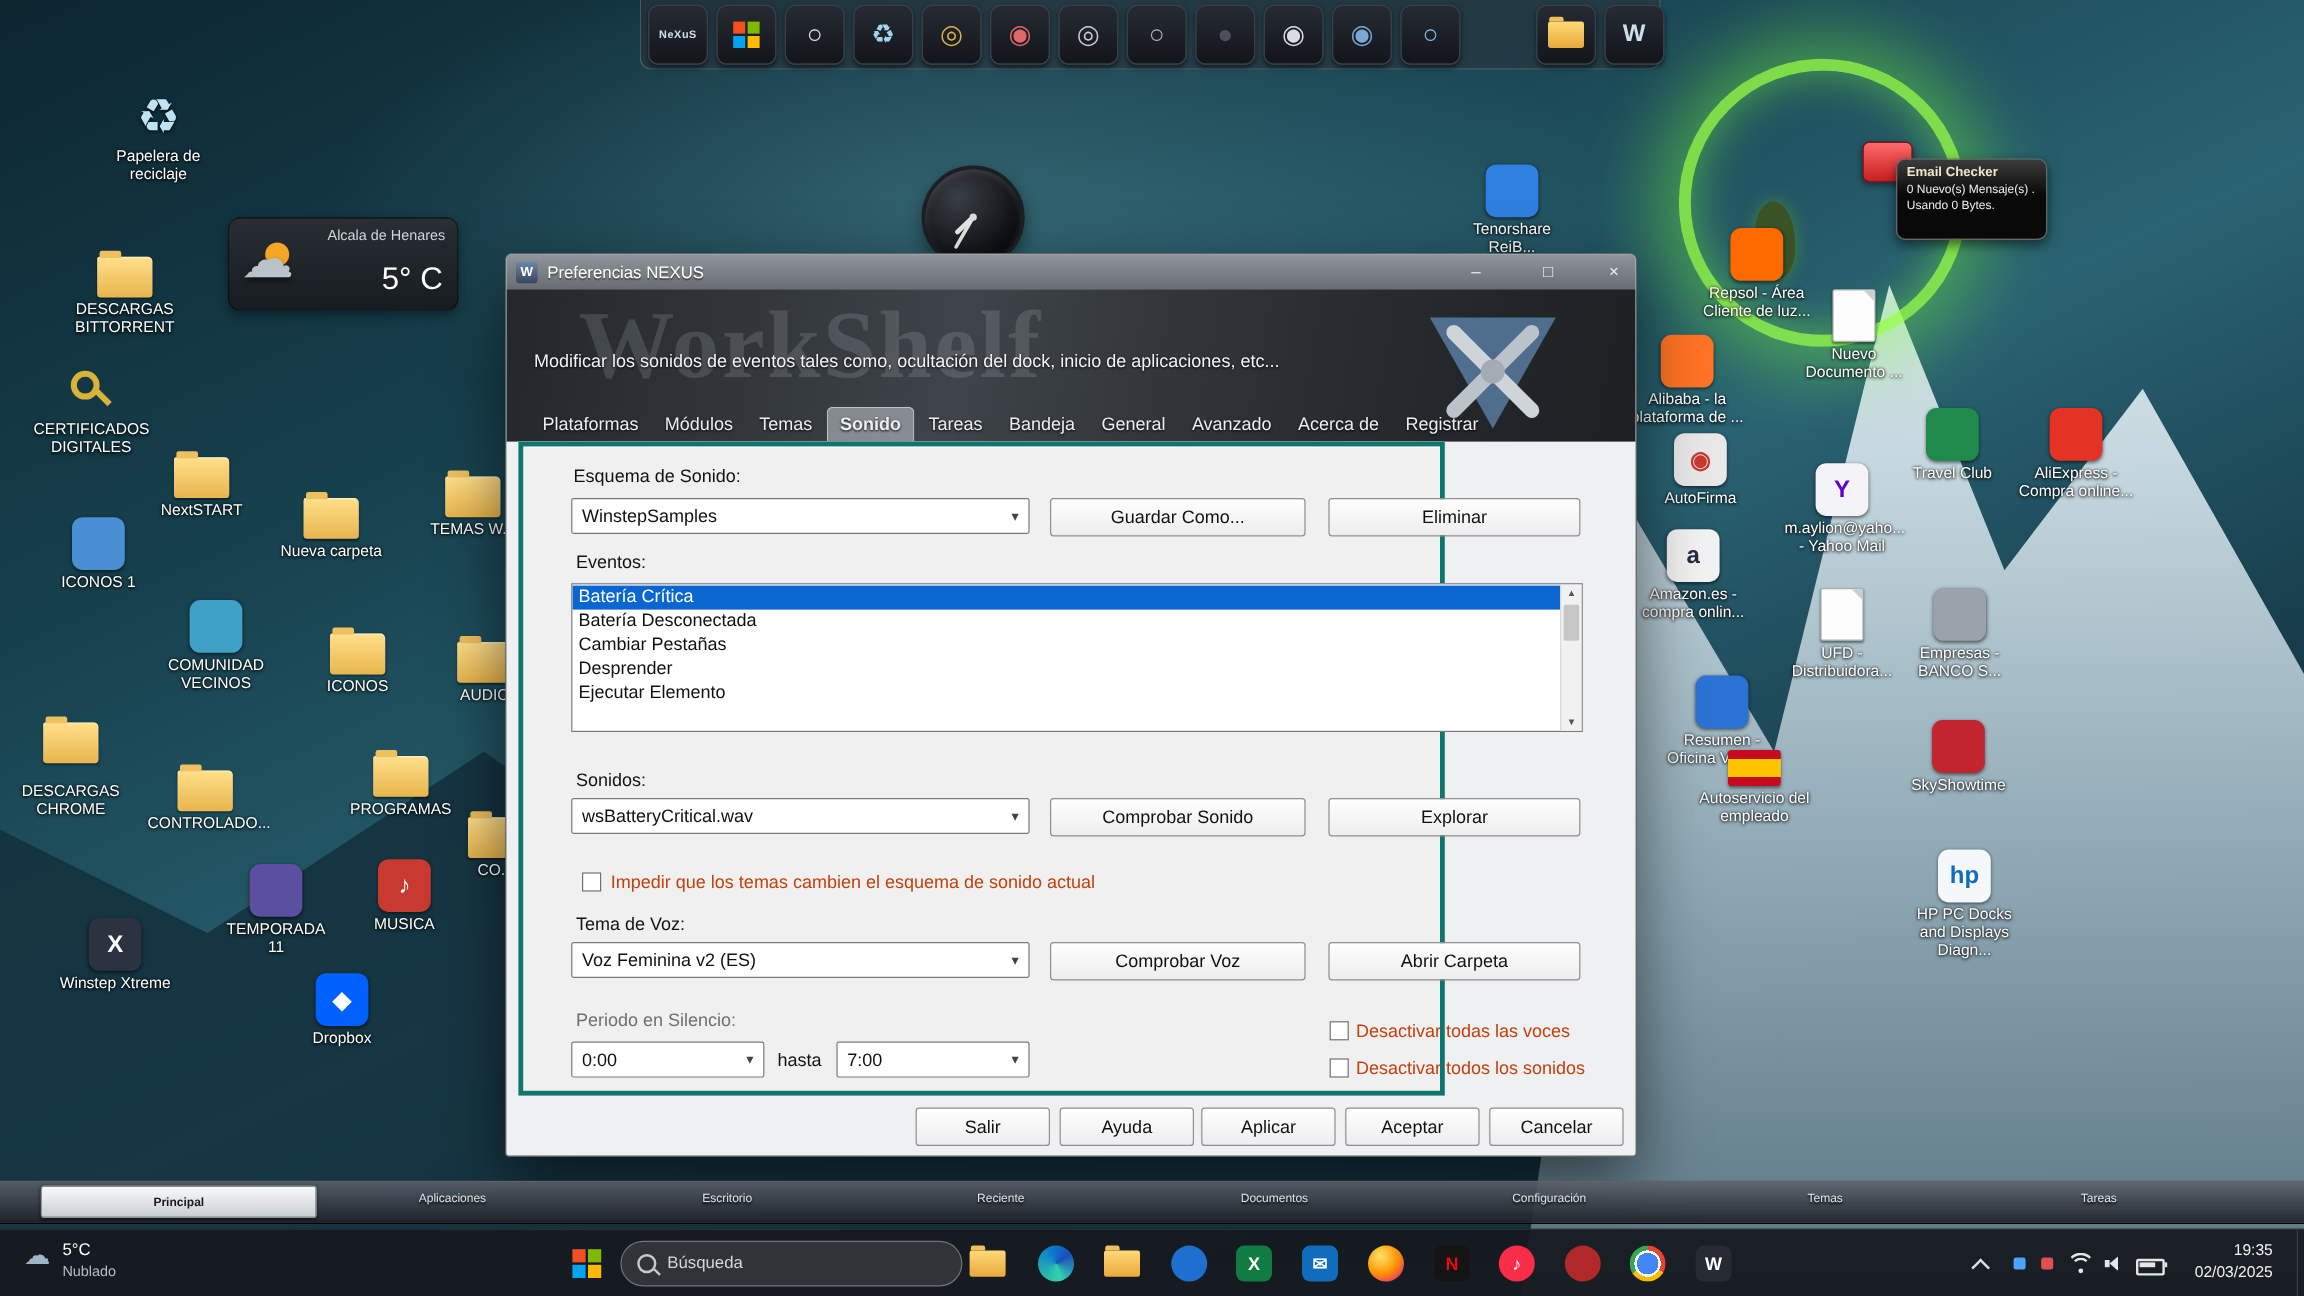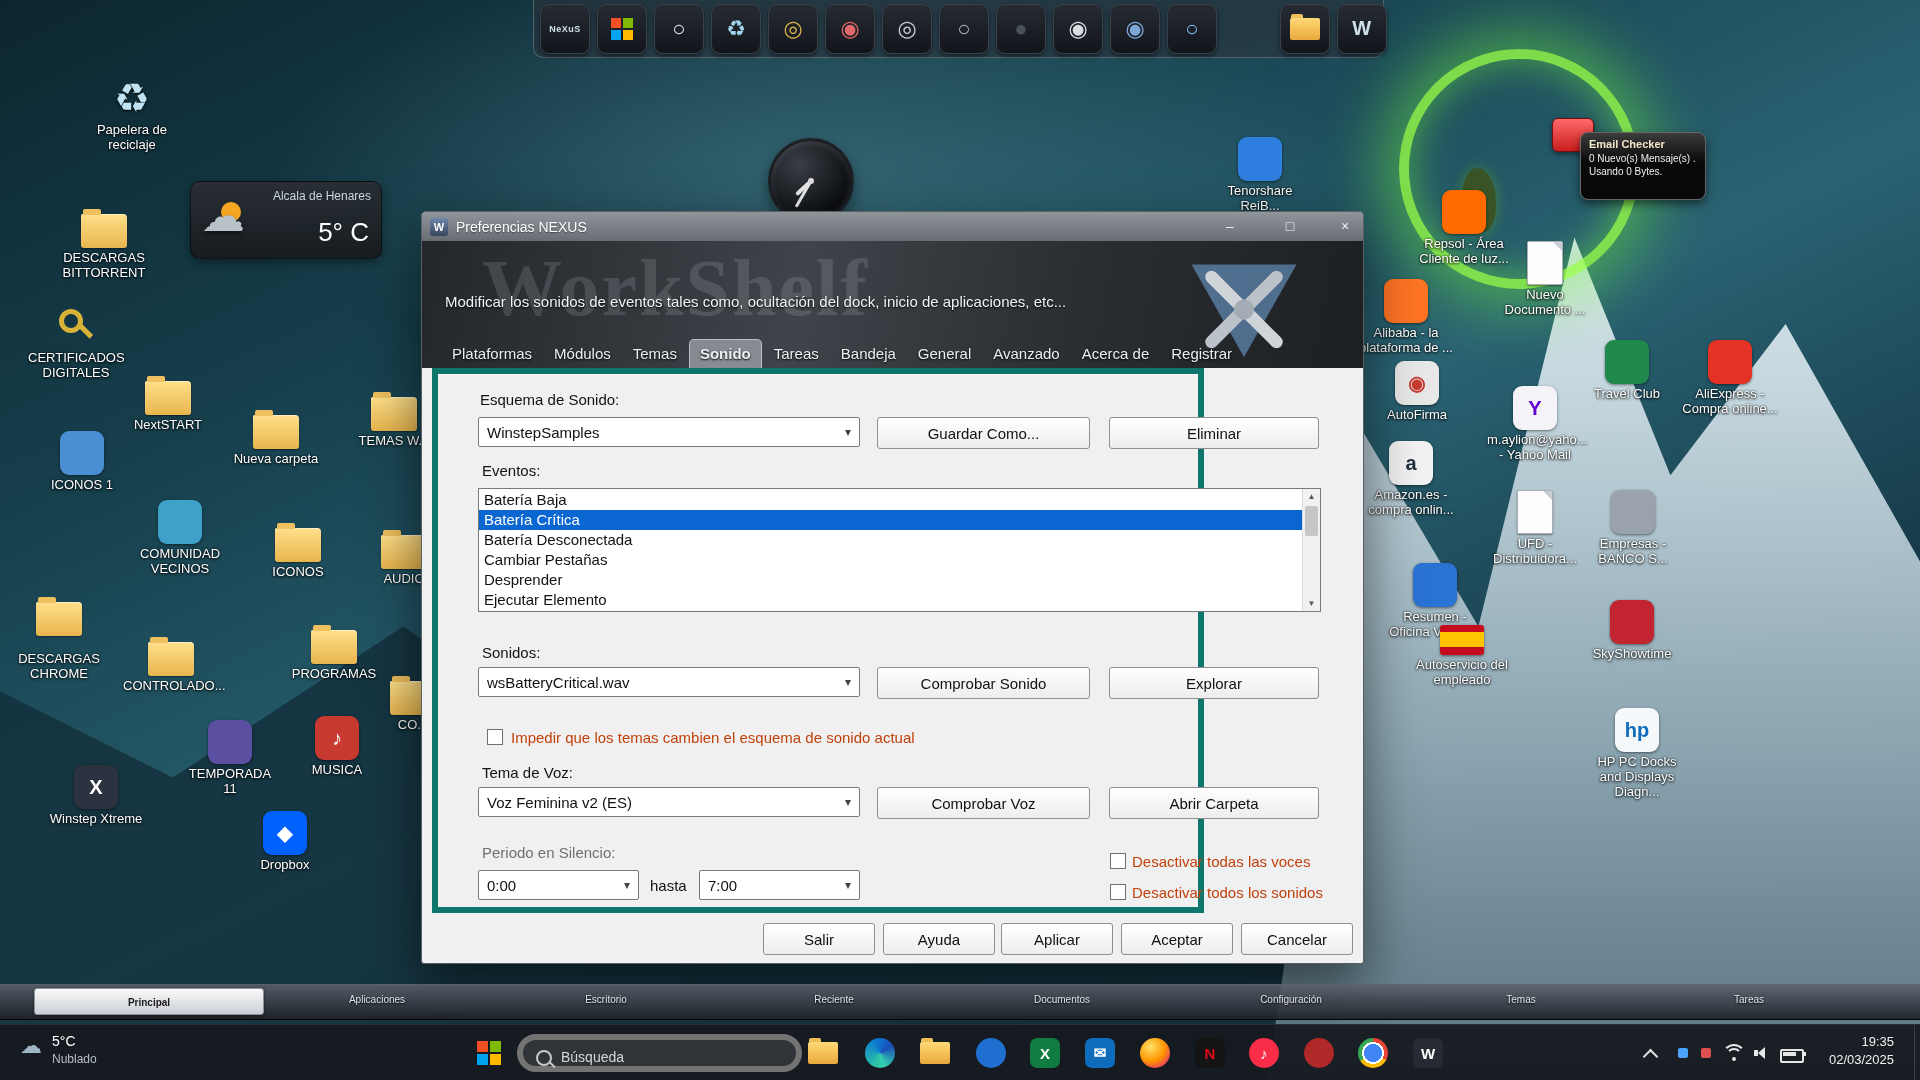--- a/index.html
+++ b/index.html
@@ -103,21 +103,21 @@
   .watermark{position:absolute;left:60px;top:2px;font-family:"Liberation Serif",serif;font-weight:bold;
       font-size:80px;color:rgba(220,226,232,.15);letter-spacing:2px;white-space:nowrap}
   .desc{position:absolute;left:23px;top:52px;font-size:15px;color:#f2f4f6;text-shadow:0 1px 2px #000;max-width:660px}
   .emblem{position:absolute;left:742px;top:6px;width:160px;height:125px;opacity:.95}
   .tabs{position:absolute;left:20px;right:8px;bottom:0;display:flex;align-items:flex-end;gap:2px}
   .tab{font-size:15px;color:#eceff2;padding:5px 10px 6px;border-radius:5px 5px 0 0;white-space:nowrap;
       text-shadow:0 1px 2px #000;cursor:default}
   .tab.active{background:linear-gradient(rgba(196,201,207,.55),rgba(160,166,173,.75));
       border:1px solid rgba(255,255,255,.45);border-bottom:none;font-weight:bold}
   .content{position:absolute;left:10px;top:156px;width:772px;height:545px;background:#f0f0f0;
-      border:6px solid #0f766e;box-shadow:inset 0 1px 0 #fff;box-sizing:border-box}
+      border:4px solid #0f766e;box-shadow:inset 0 1px 0 #fff;box-sizing:border-box}
   .flabel{position:absolute;font-size:15px;color:#121212;white-space:nowrap}
   .flabel.dim{color:#6f6f6f}
   .dd{position:absolute;height:30px;background:#fff;border:1px solid #7a7a7a;border-radius:2px;
       display:flex;align-items:center;justify-content:space-between;padding:0 8px;box-sizing:border-box;
       font-size:15px;color:#111;cursor:default}
   .dd-arrow{color:#444;font-size:12px;margin-left:6px}
   .btn{position:absolute;height:30px;background:linear-gradient(#ffffff,#ededed);border:1px solid #8f8f8f;
       border-radius:3px;font-size:15px;color:#111;display:flex;align-items:center;justify-content:center;cursor:default}
   .list{position:absolute;left:40px;top:114px;width:843px;height:124px;background:#fff;border:1px solid #7a7a7a;
       box-sizing:border-box;overflow:hidden}
@@ -141,21 +141,21 @@
       color:#1a1a1a;font-weight:bold;text-shadow:none;box-shadow:0 1px 3px rgba(0,0,0,.5);box-sizing:border-box}
 
   
   .taskbar{position:absolute;left:0;top:1024px;width:1920px;height:56px;background:rgba(22,25,32,.95);
       border-top:1px solid #2a2d33}
   .tb-weather-cloud{position:absolute;left:20px;top:8px;font-size:22px;color:#9fb6c4}
   .tb-temp{position:absolute;left:52px;top:8px;font-size:14px;color:#fff}
   .tb-cond{position:absolute;left:52px;top:27px;font-size:12px;color:#b6bdc6}
   .tb-start{position:absolute;left:477px;top:16px;cursor:default}
   .tb-search{position:absolute;left:517px;top:9px;width:285px;height:38px;border-radius:19px;
-      background:#303338;border:6px solid #737373;box-sizing:border-box}
+      background:#303338;border:1px solid #737373;box-sizing:border-box}
   .mag{position:absolute;left:13px;top:10px;width:12px;height:12px;border:2px solid #c9c9c9;border-radius:50%}
   .mag::after{content:"";position:absolute;left:11px;top:12px;width:7px;height:2px;background:#c9c9c9;transform:rotate(45deg)}
   .tb-search-text{position:absolute;left:38px;top:9px;font-size:14px;color:#d6d6d6}
   .tb-icon{position:absolute;top:10px;width:36px;height:36px;display:flex;align-items:center;justify-content:center;border-radius:6px}
   .tbi{width:30px;height:30px;border-radius:7px;display:flex;align-items:center;justify-content:center;
       font-size:15px;font-weight:bold;color:#fff}
   .tbi.circle{border-radius:50%}
   .tbi.edge{border-radius:50%;background:conic-gradient(from 200deg,#2cc3a8,#0b78d1 40%,#1b4eb8 60%,#35d0b0 90%,#2cc3a8)}
   .tbi.firefox{border-radius:50%;background:radial-gradient(circle at 35% 30%,#ffe268,#ff9500 50%,#e6336b 85%)}
   .tbi.chrome{border-radius:50%;background:
@@ -423,21 +423,20 @@
     <div class="dd" style="left:40px;top:43px;width:382px">
       <span>WinstepSamples</span>
       <span class="dd-arrow">▾</span>
     </div>
     <div class="btn" style="left:439px;top:43px;width:211px">Guardar Como...</div>
     <div class="btn" style="left:671px;top:43px;width:208px">Eliminar</div>
 
     <div class="flabel" style="left:44px;top:88px">Eventos:</div>
     <div class="list">
       <div id="events-rows">
-          <div class="ev-row">Batería Baja</div>
           <div class="ev-row sel">Batería Crítica</div>
           <div class="ev-row">Batería Desconectada</div>
           <div class="ev-row">Cambiar Pestañas</div>
           <div class="ev-row">Desprender</div>
           <div class="ev-row">Ejecutar Elemento</div>
         </div>
       <div class="vscroll">
         <div class="sb-arrow">▲</div>
         <div class="sb-thumb"></div>
         <div class="sb-arrow" style="position:absolute;bottom:0;left:0;right:0">▼</div>

